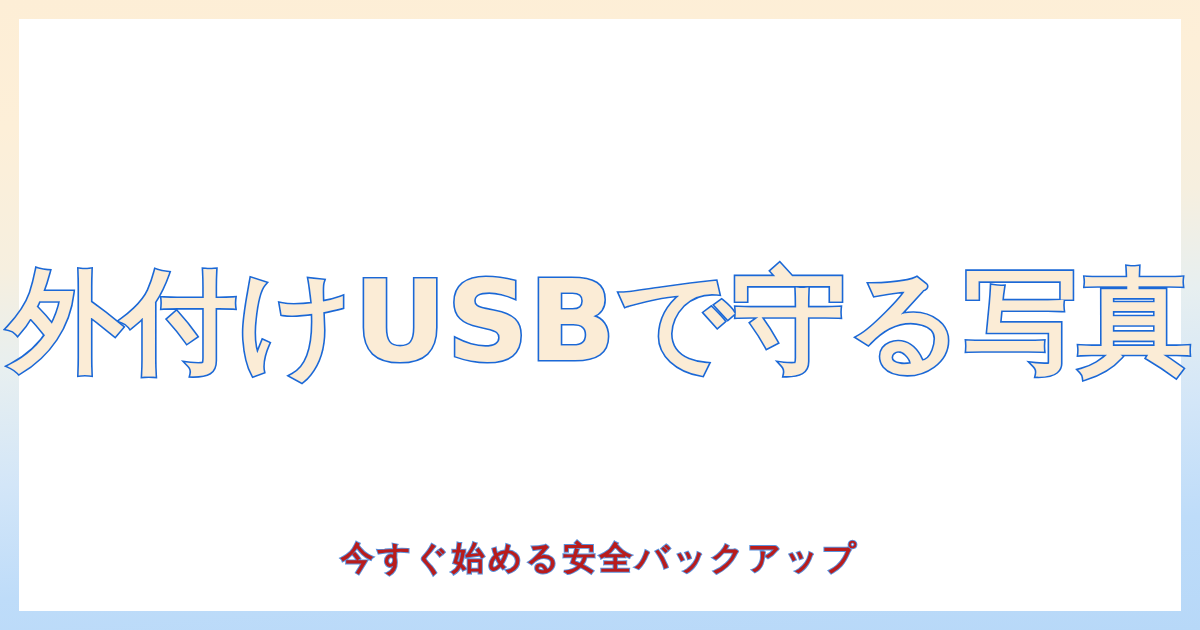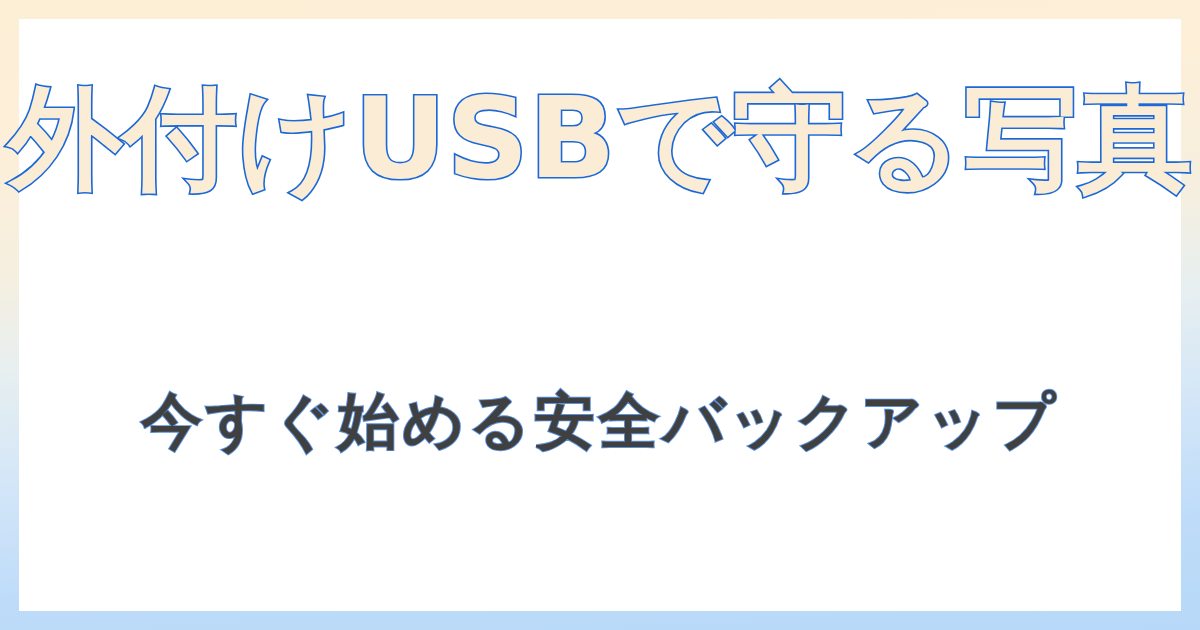--- a/index.html
+++ b/index.html
@@ -37,21 +37,21 @@
 
   .content {
     position: absolute;
     left: 0;
     right: 0;
     top: 0;
     bottom: 0;
     display: flex;
     flex-direction: column;
     align-items: center;
-    justify-content: flex-start;
+    justify-content: flex-end;
   }
 
   
   .headline-wrap {
     width: 100%;
     text-align: center;
     margin-top: -18px;
   }
 
   .headline {
@@ -71,26 +71,26 @@
   
   .subheadline-wrap {
     width: 100%;
     text-align: center;
     margin-top: 46px;
   }
 
   .subheadline {
     display: inline-block;
     font-family: "DejaVu Sans", "Liberation Sans", sans-serif;
-    font-size: 61px;
+    font-size: 33px;
     font-weight: 700;
     line-height: 1.2;
     letter-spacing: 3.5px;
     white-space: nowrap;
-    color: #404040;                 
+    color: #b91c1c;                 
     -webkit-text-stroke: 1.9px #5b92dd;  
     paint-order: stroke fill;
   }
 </style>
 </head>
 <body>
 
 <div class="poster">
   <div class="inner-card">
     <div class="content">

